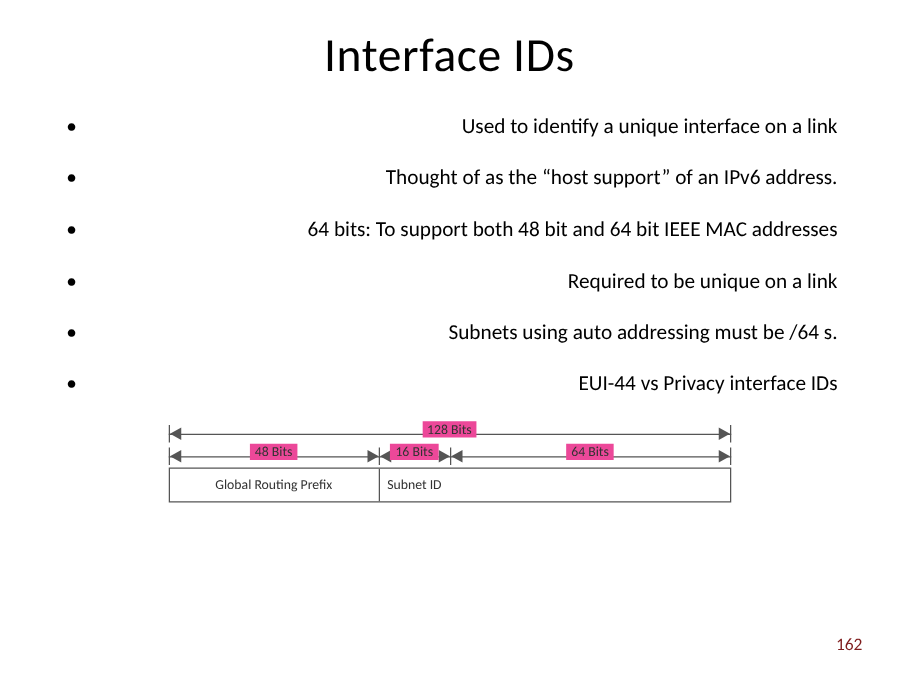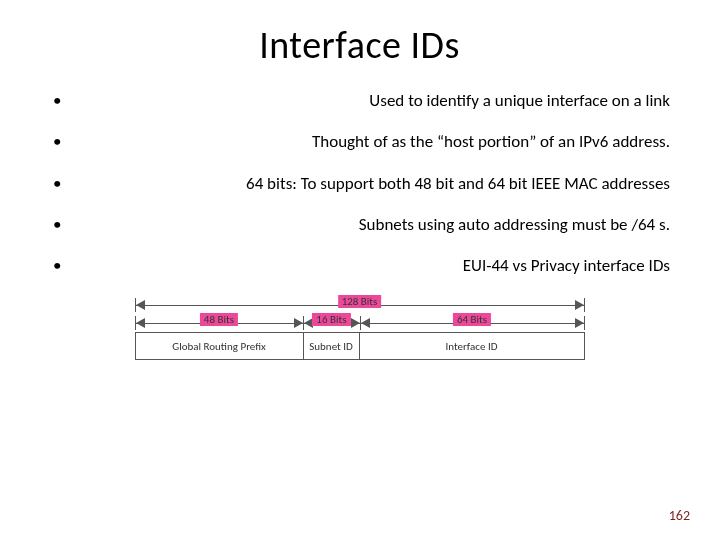--- a/index.html
+++ b/index.html
@@ -118,22 +118,23 @@
 </style>
 </head>
 <body>
 
 <div class="slide">
 
   <h1 class="title">Interface IDs</h1>
 
   <ul class="bullets">
     <li>Used to identify a unique interface on a link</li>
-    <li>Thought of as the “host portion” of an IPv6 address.</li>
+    <li>Thought of as the “host support” of an IPv6 address.</li>
     <li>64 bits: To support both 48 bit and 64 bit IEEE MAC addresses</li>
+    <li>Required to be unique on a link</li>
     <li>Subnets using auto addressing must be /64 s.</li>
     <li>EUI-44 vs Privacy interface IDs</li>
   </ul>
 
   <div class="diagram-wrap">
     <div class="diagram">
 
       <div class="dim-row">
         <div class="dim-tick" style="left:0"></div>
         <div class="dim-arrow-l" style="left:1px"></div>
@@ -159,20 +160,19 @@
         <span class="dim-label" style="left:43.75%">16 Bits</span>
 
         <div class="dim-arrow-l" style="left:calc(50% + 1px)"></div>
         <div class="dim-arrow-r" style="right:1px"></div>
         <span class="dim-label" style="left:75%">64 Bits</span>
       </div>
 
       <div class="blocks">
         <div class="cell" style="width:37.5%">Global Routing Prefix</div>
         <div class="cell" style="width:12.5%">Subnet ID</div>
-        <div class="cell" style="width:50%">Interface ID</div>
       </div>
 
     </div>
   </div>
 
   <div class="page-num">162</div>
 </div>
 
 </body></html>

